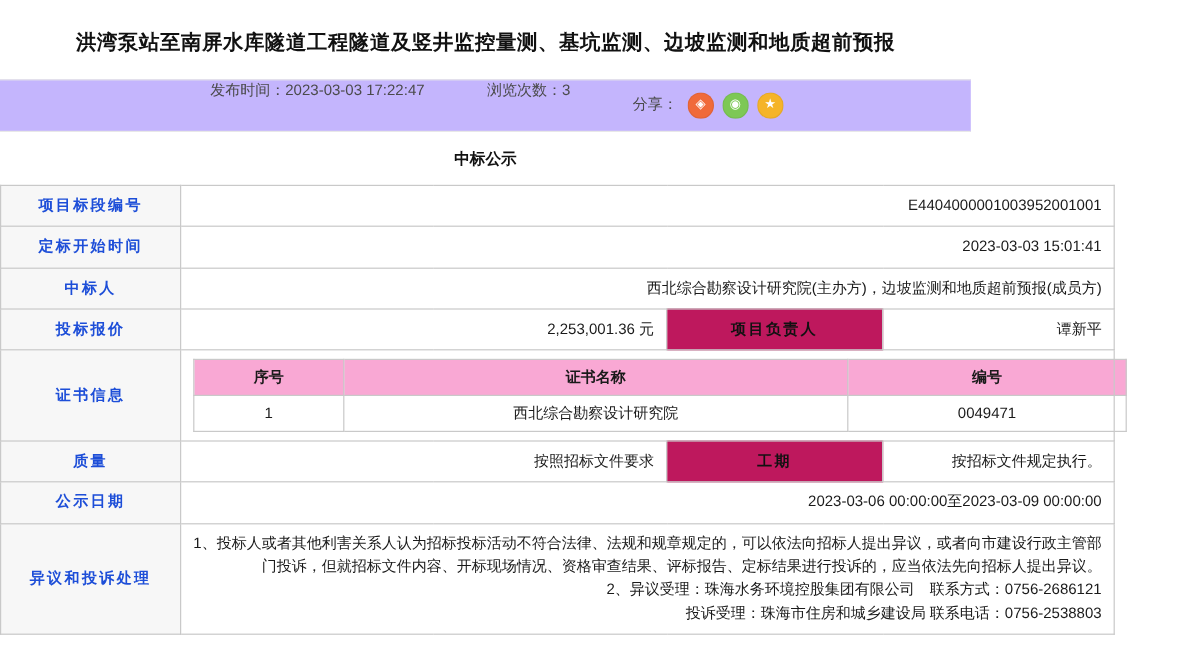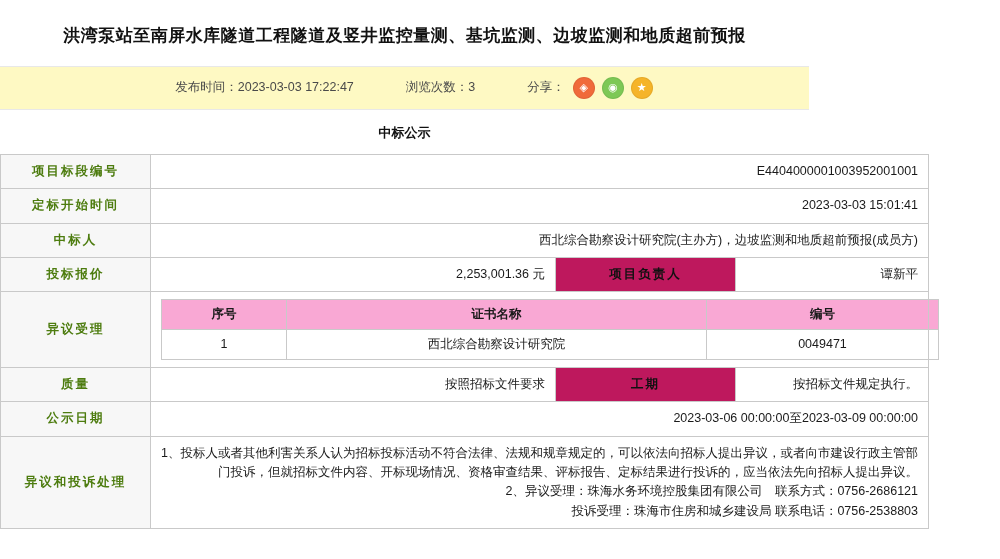--- a/index.html
+++ b/index.html
@@ -23,26 +23,25 @@
   .doc-title {
     text-align: center;
     font-size: 17px;
     font-weight: bold;
     color: #111111;
     letter-spacing: 0.5px;
     padding: 24px 40px 18px 40px;
     line-height: 1.4;
   }
   .meta-bar {
-    background: #fef9c3;
+    background: #c4b5fd;
     border-top: 1px solid #e8e8e8;
     border-bottom: 1px solid #e8e8e8;
     height: 42px;
     display: flex;
-    align-items: center;
     justify-content: center;
     font-size: 12.5px;
     color: #4a4a4a;
   }
   .meta-item {
     margin: 0 26px;
     white-space: nowrap;
   }
   .meta-share {
     display: flex;
@@ -85,21 +84,21 @@
     padding: 7px 10px;
     vertical-align: middle;
     line-height: 1.55;
   }
   td.label {
     background: #f7f7f7;
     text-align: center;
     font-weight: bold;
     letter-spacing: 2px;
     width: 150px;
-    color: #4d7c0f;
+    color: #1d4ed8;
   }
   td.value {
     text-align: right;
   }
   td.sub-label {
     background: #be185d;
     text-align: center;
     font-weight: bold;
     letter-spacing: 2px;
     width: 150px;
@@ -179,21 +178,21 @@
         <td class="label">中标人</td>
         <td class="value" colspan="4">西北综合勘察设计研究院(主办方)，边坡监测和地质超前预报(成员方)</td>
       </tr>
       <tr>
         <td class="label">投标报价</td>
         <td class="value" colspan="2">2,253,001.36 元</td>
         <td class="sub-label">项目负责人</td>
         <td class="value">谭新平</td>
       </tr>
       <tr>
-        <td class="label">异议受理</td>
+        <td class="label">证书信息</td>
         <td class="cert-holder" colspan="4">
           <table class="cert-table">
             <colgroup>
               <col style="width:125px">
               <col style="width:420px">
               <col style="width:232px">
             </colgroup>
             <tbody>
               <tr>
                 <td class="hdr">序号</td>

